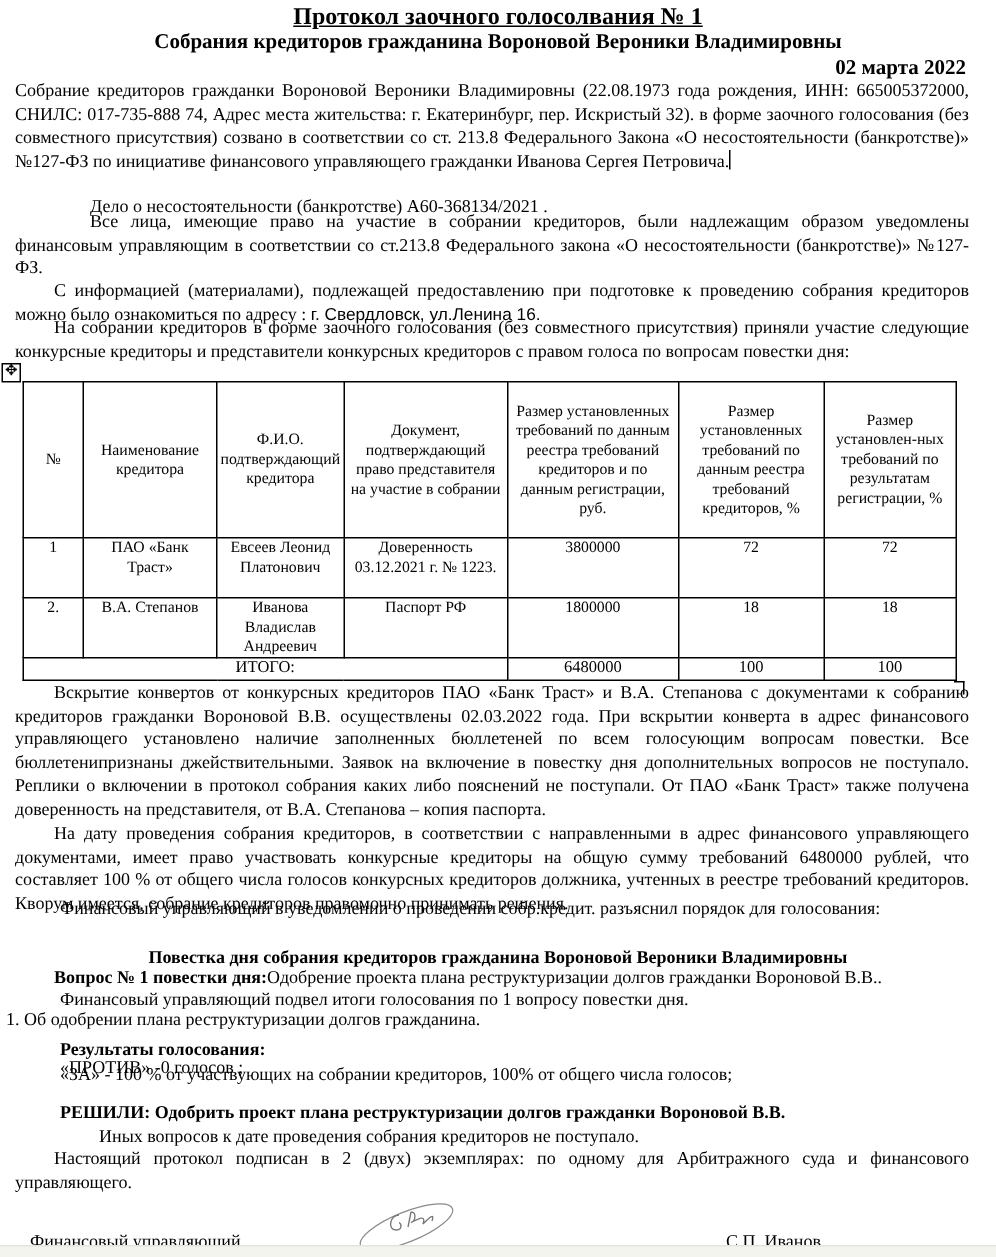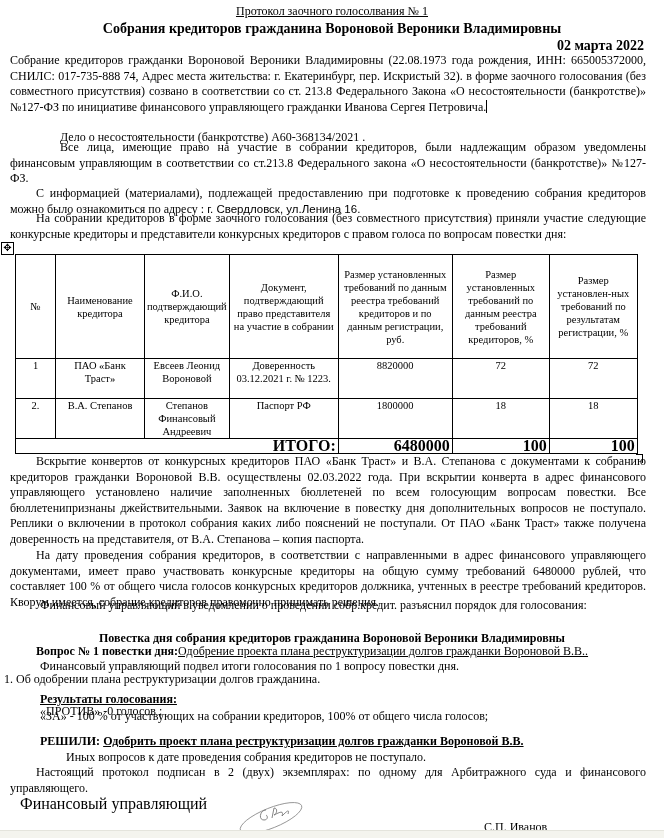--- a/index.html
+++ b/index.html
@@ -3,36 +3,36 @@
 <meta charset="utf-8">
 <style>
   html, body { margin: 0; padding: 0; background: #ffffff; }
   body {
     width: 664px; height: 838px; position: relative; overflow: hidden;
     font-family: "Liberation Serif", "DejaVu Serif", serif;
     color: #000; font-size: 12px; line-height: 15px;
   }
   .page { position: absolute; left: 0; top: 0; width: 664px; height: 830px; background: #fff; }
   .bottom-strip { position: absolute; left: 0; top: 830px; width: 664px; height: 8px; background: #f4f4ee; border-top: 1px solid #e4e4dc; }
-  .title1 { position: absolute; top: 4px; left: 0; width: 664px; text-align: center; font-weight: normal; font-size: 12px; }
+  .title1 { position: absolute; top: 4px; left: 0; width: 664px; text-align: center; font-weight: bold; font-size: 16px; }
   .title1 span { text-decoration: underline; }
   .title2 { position: absolute; top: 21px; left: 0; width: 664px; text-align: center; font-weight: bold; font-size: 14px; }
   .date { position: absolute; top: 38px; right: 20px; font-weight: bold; font-size: 14px; }
   .para { position: absolute; left: 10px; width: 636px; text-align: justify; text-align-last: left; font-size: 12px; line-height: 15.6px; }
   .ind { text-indent: 26px; }
   .ind2 { text-indent: 50px; }
   .move-handle { position: absolute; left: 1px; top: 242px; width: 11px; height: 11px; border: 1px solid #000; font-size: 10px; line-height: 10px; text-align: center; background: #fff; }
   table.cred { position: absolute; left: 15px; top: 254px; border-collapse: collapse; font-size: 10.5px; line-height: 13px; }
   table.cred td, table.cred th { border: 1px solid #000; text-align: center; vertical-align: top; padding: 0 2px; font-weight: normal; }
   table.cred th { vertical-align: middle; }
-  table.cred .total td { font-weight: bold; font-size: 16px; height: 14px; text-align: right; }
+  table.cred .total td { font-weight: normal; font-size: 11px; height: 14px; }
   .resize-mark { position: absolute; left: 636px; top: 454px; width: 6px; height: 8px; border-right: 1px solid #000; border-top: 1px solid #000; }
   .bold { font-weight: bold; margin-top: 18px; }
-  .uline { text-decoration: underline; }
-  .sig-left { position: absolute; left: 20px; top: 796px; font-size: 16px; }
+  .uline { }
+  .sig-left { position: absolute; left: 20px; top: 820px; font-size: 12px; }
   .sig-right { position: absolute; left: 484px; top: 820px; font-size: 12px; }
   .signature { position: absolute; left: 236px; top: 800px; width: 70px; height: 32px; }
 </style>
 </head>
 <body>
 
 <div class="page">
 
   <div class="title1"><span>Протокол заочного голосолвания   № 1</span></div>
   <div class="title2">Собрания кредиторов гражданина Вороновой Вероники Владимировны</div>
@@ -66,30 +66,30 @@
       <th>Наименование кредитора</th>
       <th>Ф.И.О. подтверждающий кредитора</th>
       <th>Документ, подтверждающий право представителя на участие в собрании</th>
       <th>Размер установленных требований по данным реестра требований кредиторов и по данным регистрации, руб.</th>
       <th>Размер установленных требований по данным реестра требований кредиторов, %</th>
       <th>Размер установлен-ных требований по результатам регистрации, %</th>
     </tr>
     <tr style="height:40px">
       <td>1</td>
       <td>ПАО «Банк Траст»</td>
-      <td>Евсеев Леонид Вороновой</td>
+      <td>Евсеев Леонид Платонович</td>
       <td>Доверенность 03.12.2021 г. № 1223.</td>
-      <td>8820000</td>
+      <td>3800000</td>
       <td>72</td>
       <td>72</td>
     </tr>
     <tr style="height:40px">
       <td>2.</td>
       <td>В.А. Степанов</td>
-      <td>Степанов Финансовый Андреевич</td>
+      <td>Иванова Владислав Андреевич</td>
       <td>Паспорт РФ</td>
       <td>1800000</td>
       <td>18</td>
       <td>18</td>
     </tr>
     <tr class="total">
       <td colspan="4">ИТОГО:</td>
       <td>6480000</td>
       <td>100</td>
       <td>100</td>

